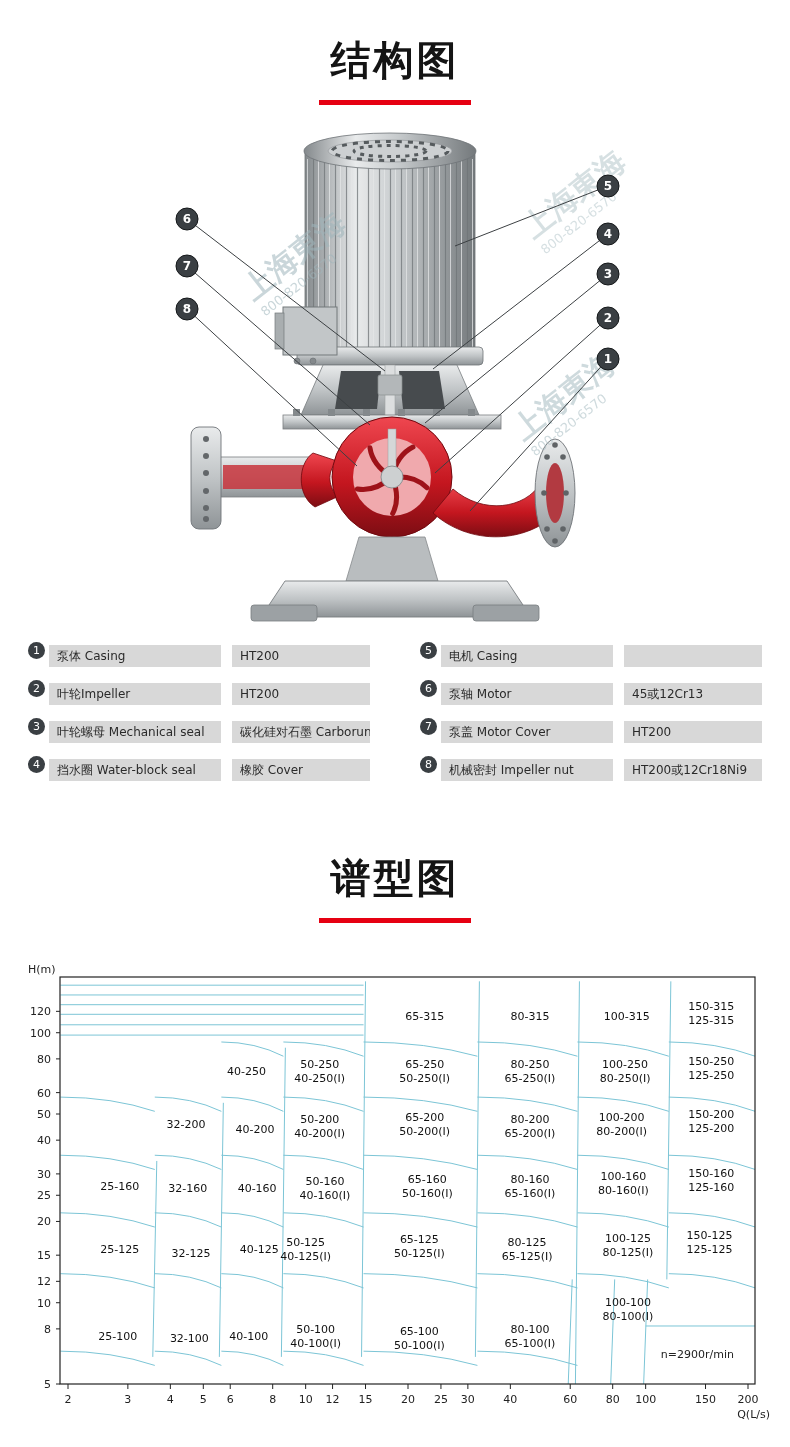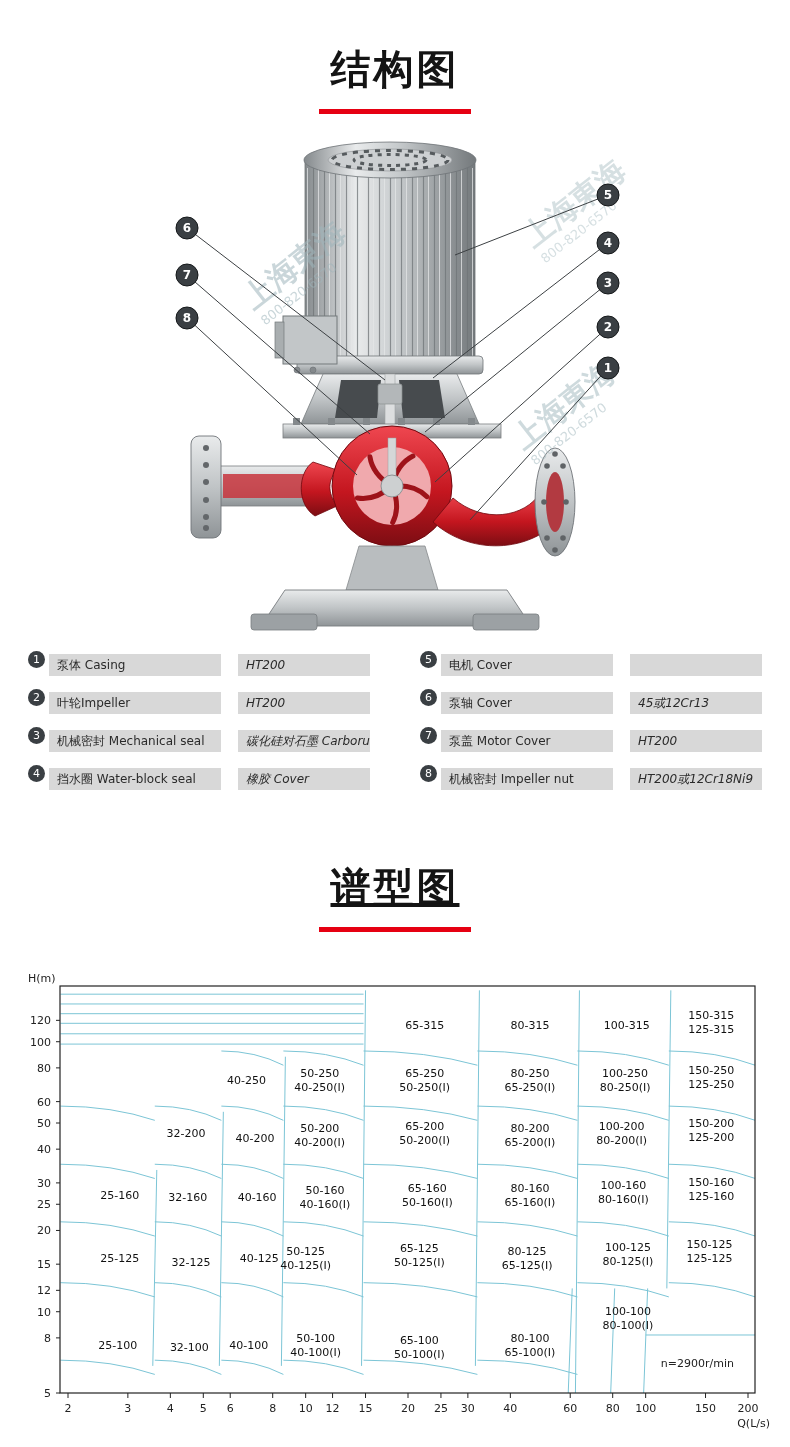--- a/index.html
+++ b/index.html
@@ -1,30 +1,30 @@
 <!DOCTYPE html>
 <html><head>
 <meta charset="utf-8">
 <style>
   html,body{margin:0;padding:0;background:#fff;}
   body{width:790px;height:1447px;overflow:hidden;font-family:"DejaVu Sans","Liberation Sans",sans-serif;color:#111;}
-  .sec-title{text-align:center;font-size:40px;font-weight:bold;letter-spacing:3px;margin:0;padding-top:42px;color:#141414;}
-  .sec-title.mt2{padding-top:54px;text-decoration:underline;}
+  .sec-title{text-align:center;font-size:40px;font-weight:bold;letter-spacing:3px;margin:0;padding-top:33px;color:#141414;}
+  .sec-title.mt2{padding-top:54px;}
   .underline{width:152px;height:5px;margin:12px auto 0;}
   .diagram{position:relative;width:520px;height:520px;margin:6px auto 0;}
   .pump-svg{width:100%;height:100%;display:block;}
   .wm{font-size:30px;font-weight:bold;fill:#9fb6bc;}
   .wm-sub{font-size:13px;fill:#9fb6bc;}
   .parts{display:flex;gap:50px;padding:0 28px;margin-top:14px;}
   .parts-col{flex:1;min-width:0;}
   .part-row{display:flex;align-items:center;margin-bottom:16px;}
   .badge{width:17px;height:17px;border-radius:50%;background:#3a3f43;color:#fff;font-size:11px;line-height:17px;text-align:center;flex:0 0 17px;margin-right:4px;align-self:flex-start;margin-top:-3px;}
   .bar{background:#d8d8d8;height:22px;line-height:22px;font-size:12px;padding:0 8px;box-sizing:border-box;color:#2a2a2a;white-space:nowrap;overflow:hidden;}
-  .bar.name{width:172px;flex:0 0 172px;margin-right:17px;}
-  .bar.mat{flex:1;font-style:italic;}
+  .bar.name{width:172px;flex:0 0 172px;margin-right:11px;}
+  .bar.mat{flex:1;}
   .chart-wrap{position:relative;margin-top:36px;}
   #chart-svg{display:block;}
   svg text{font-family:"DejaVu Sans","Liberation Sans",sans-serif;}
 </style>
 </head>
 <body>
 
 <h1 class="sec-title">结构图</h1>
 <div class="underline" id="ul1" style="background: rgb(230, 0, 18);"></div>
 
@@ -185,38 +185,38 @@
         <span class="bar name">泵体 Casing</span>
         <span class="bar mat">HT200</span>
       </div>
       <div class="part-row">
         <span class="badge">2</span>
         <span class="bar name">叶轮Impeller</span>
         <span class="bar mat">HT200</span>
       </div>
       <div class="part-row">
         <span class="badge">3</span>
-        <span class="bar name">机械密封 Mechanical seal</span>
+        <span class="bar name">叶轮螺母 Mechanical seal</span>
         <span class="bar mat">碳化硅对石墨 Carborun dum</span>
       </div>
       <div class="part-row">
         <span class="badge">4</span>
         <span class="bar name">挡水圈 Water-block seal</span>
         <span class="bar mat">橡胶 Cover</span>
       </div>
     </div>
   <div class="parts-col" id="parts-right">
       <div class="part-row">
         <span class="badge">5</span>
-        <span class="bar name">电机 Cover</span>
+        <span class="bar name">电机 Casing</span>
         <span class="bar mat"></span>
       </div>
       <div class="part-row">
         <span class="badge">6</span>
-        <span class="bar name">泵轴 Cover</span>
+        <span class="bar name">泵轴 Motor</span>
         <span class="bar mat">45或12Cr13</span>
       </div>
       <div class="part-row">
         <span class="badge">7</span>
         <span class="bar name">泵盖 Motor Cover</span>
         <span class="bar mat">HT200</span>
       </div>
       <div class="part-row">
         <span class="badge">8</span>
         <span class="bar name">机械密封 Impeller nut</span>

